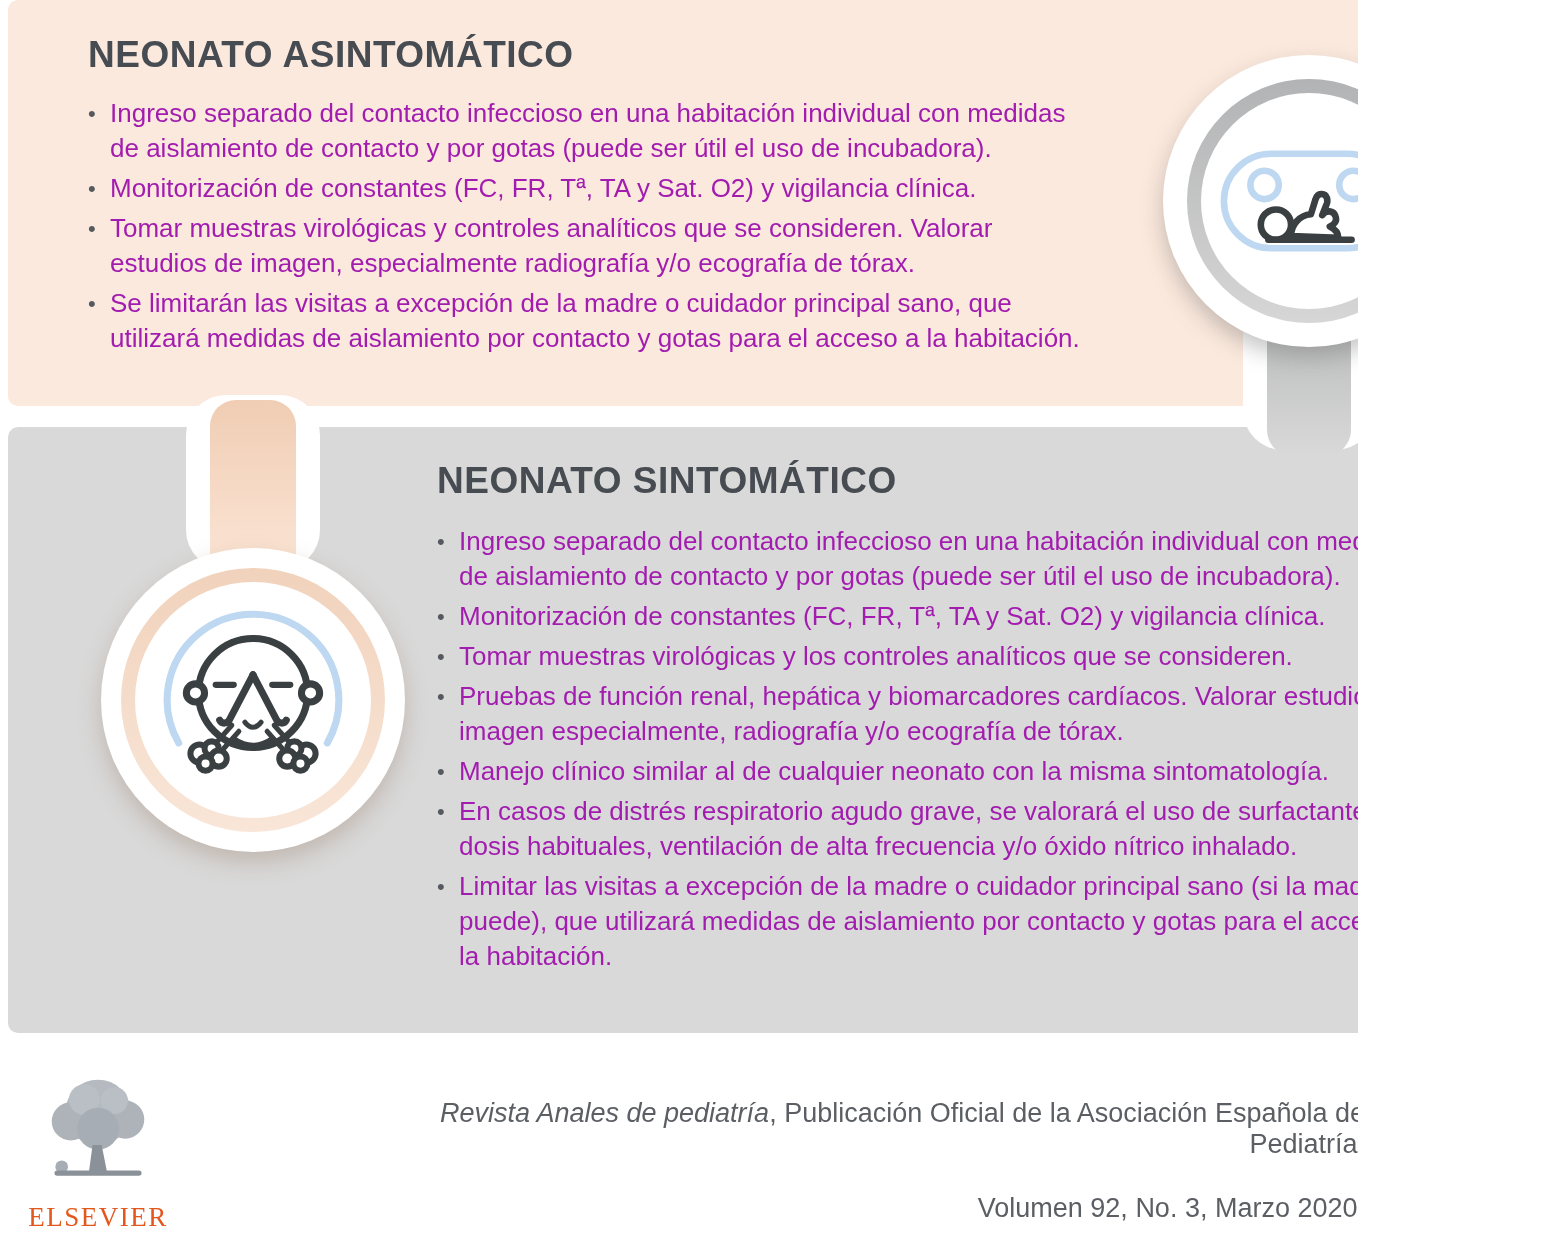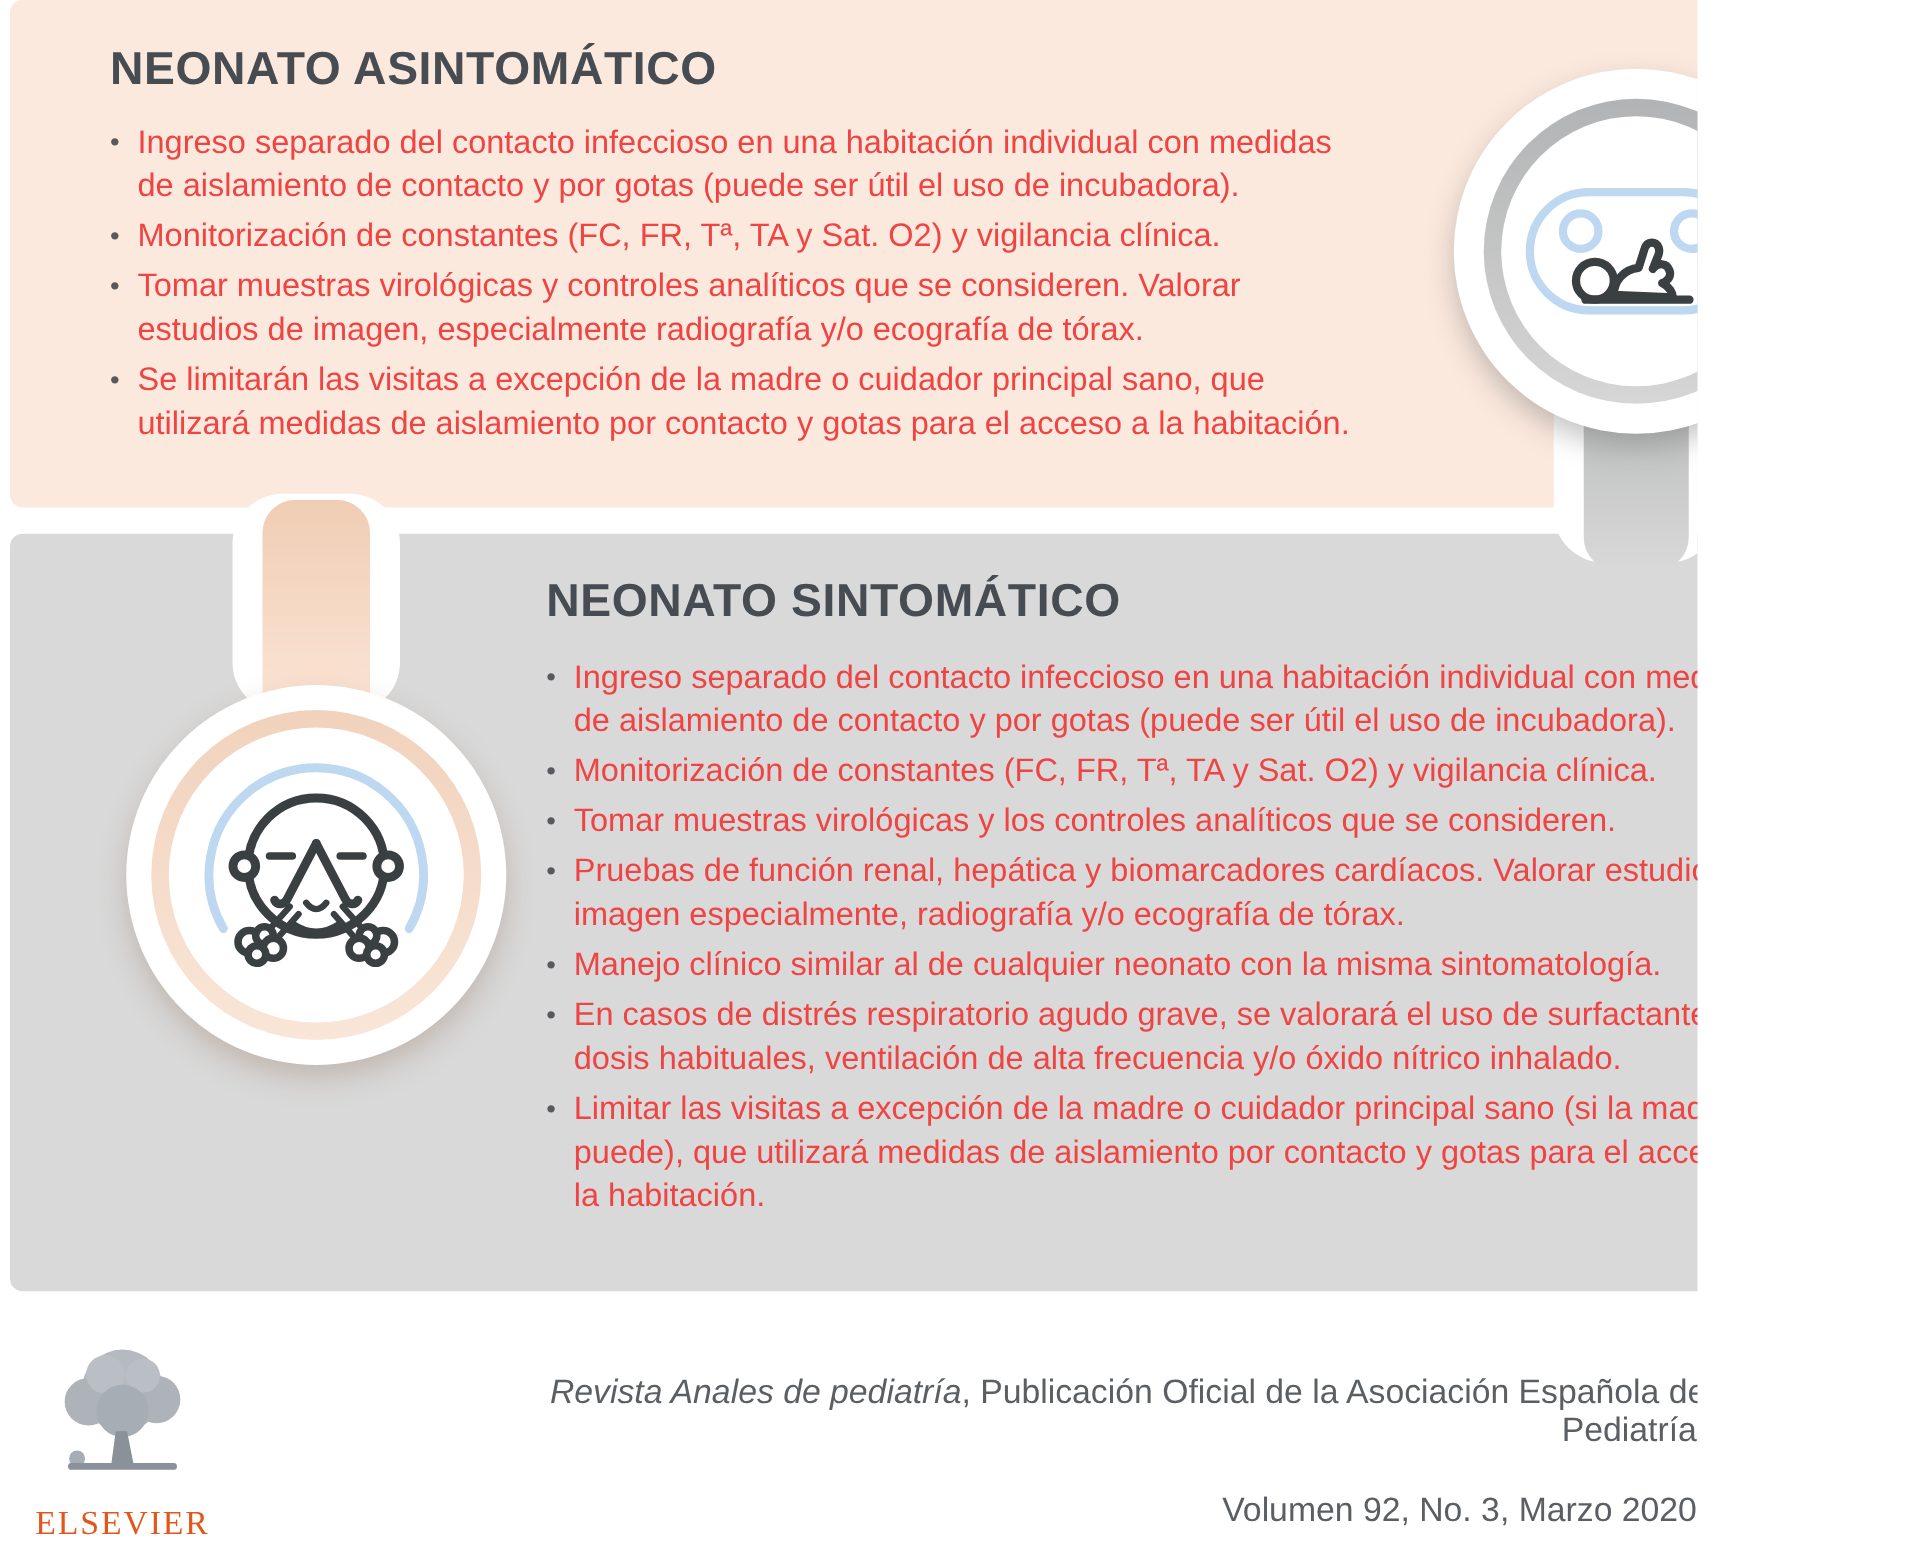--- a/index.html
+++ b/index.html
@@ -25,21 +25,21 @@
   .ring-a{left:1187px;top:79px;width:244px;height:244px;background:linear-gradient(180deg,#b2b3b4,#d6d6d6);}
   .inner-a{left:1201px;top:93px;width:216px;height:216px;}
   .halo-b{left:101px;top:548px;width:304px;height:304px;box-shadow:0 10px 22px rgba(150,120,100,.35);}
   .ring-b{left:121px;top:568px;width:264px;height:264px;background:linear-gradient(180deg,#f1d2bc,#f9e6d8);}
   .inner-b{left:135px;top:582px;width:236px;height:236px;}
 
   
   .sec-title{position:absolute;font-size:37px;font-weight:700;letter-spacing:.5px;color:#474c52;}
   .title-a{left:88px;top:34px;}
   .title-b{left:437px;top:460px;}
-  ul.bullets{position:absolute;margin:0;padding:0;list-style:none;font-size:26px;line-height:35px;color:#ef4444;}
+  ul.bullets{position:absolute;margin:0;padding:0;list-style:none;font-size:26px;line-height:35px;color:#a21caf;}
   ul.bullets li{position:relative;padding-left:26px;margin-bottom:5px;}
   ul.bullets li::before{content:"•";position:absolute;left:4px;top:0;font-size:22px;color:#565a5f;}
   .bullets-a{left:84px;top:96px;width:1010px;}
   .bullets-b{left:433px;top:524px;width:1000px;}
 
   
   .elsevier{position:absolute;left:16px;top:1076px;width:164px;text-align:center;}
   .elsevier-word{font-family:"Liberation Serif",serif;font-size:27px;letter-spacing:1.5px;color:#e4571c;margin-top:4px;}
   .citation{position:absolute;left:380px;top:1098px;width:985px;text-align:right;font-size:27px;color:#5b5f64;}
   .citation .line2{margin-top:33px;}

